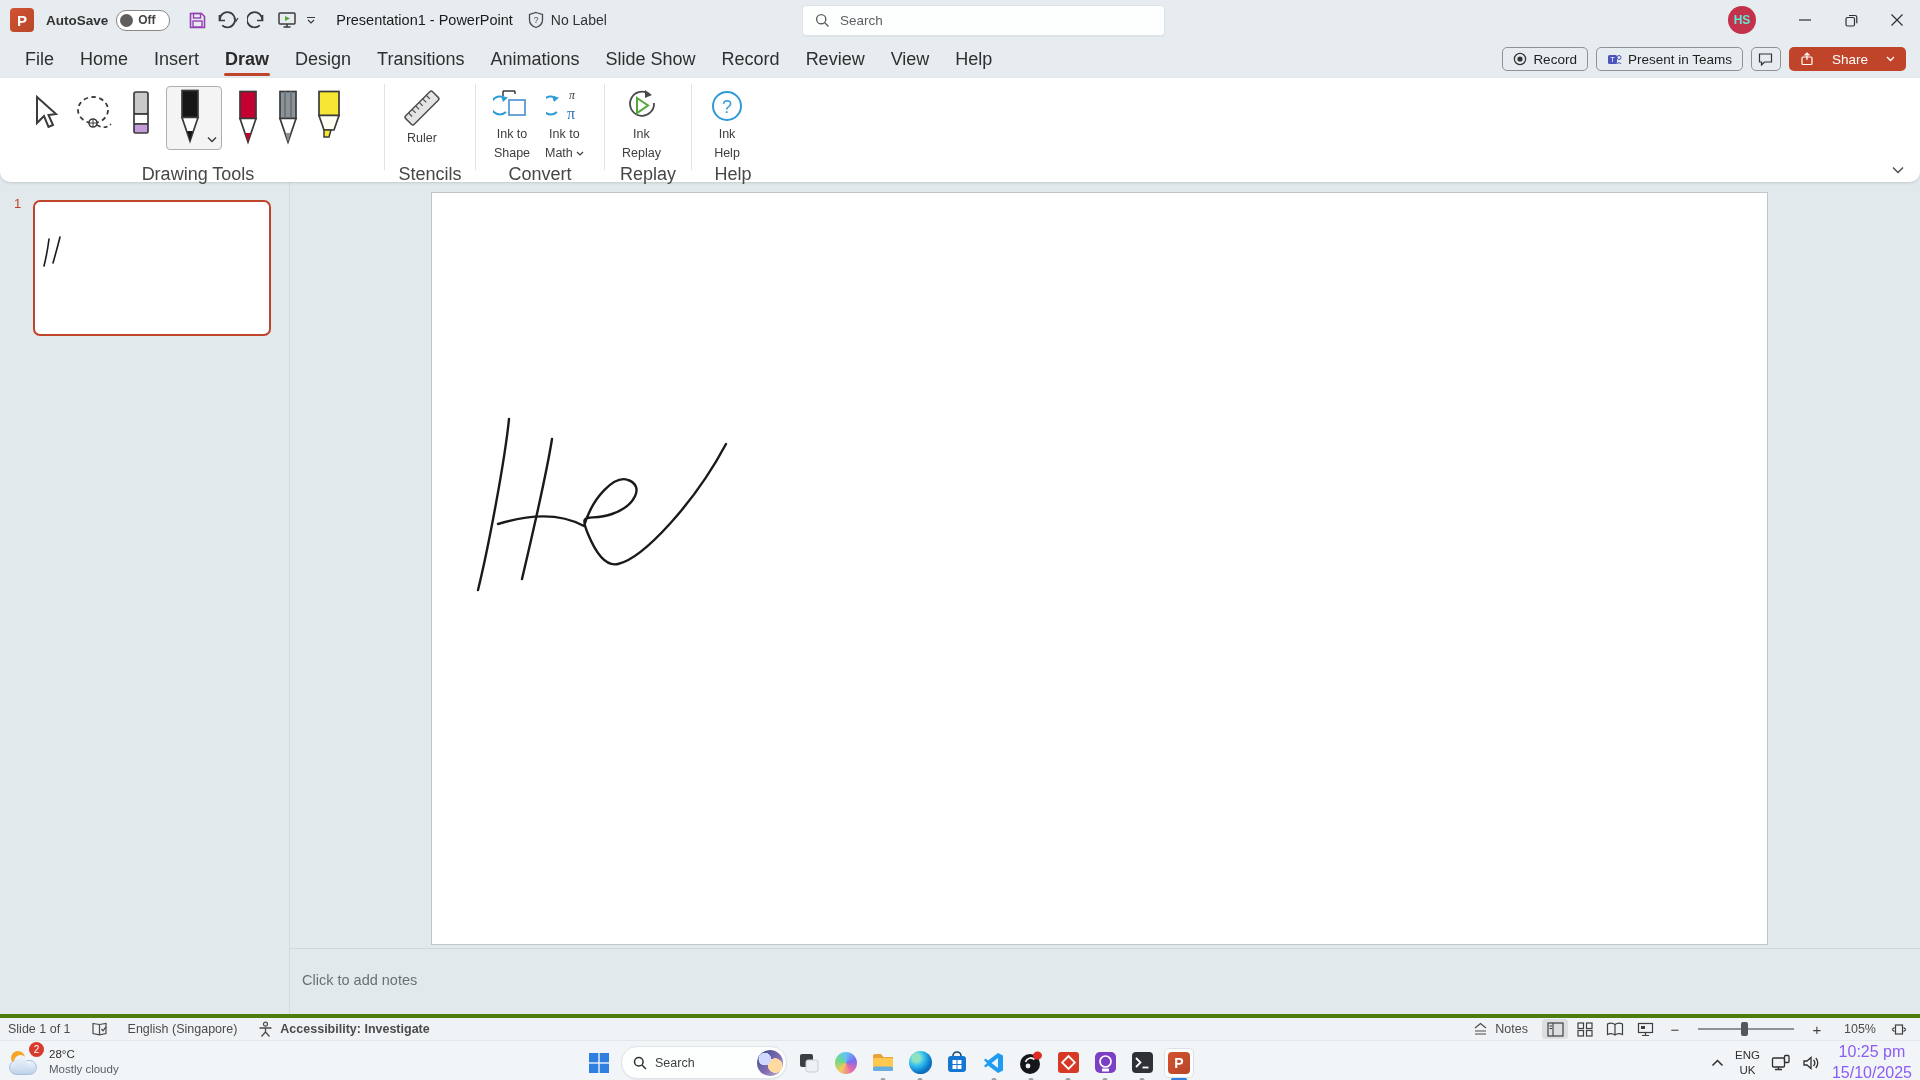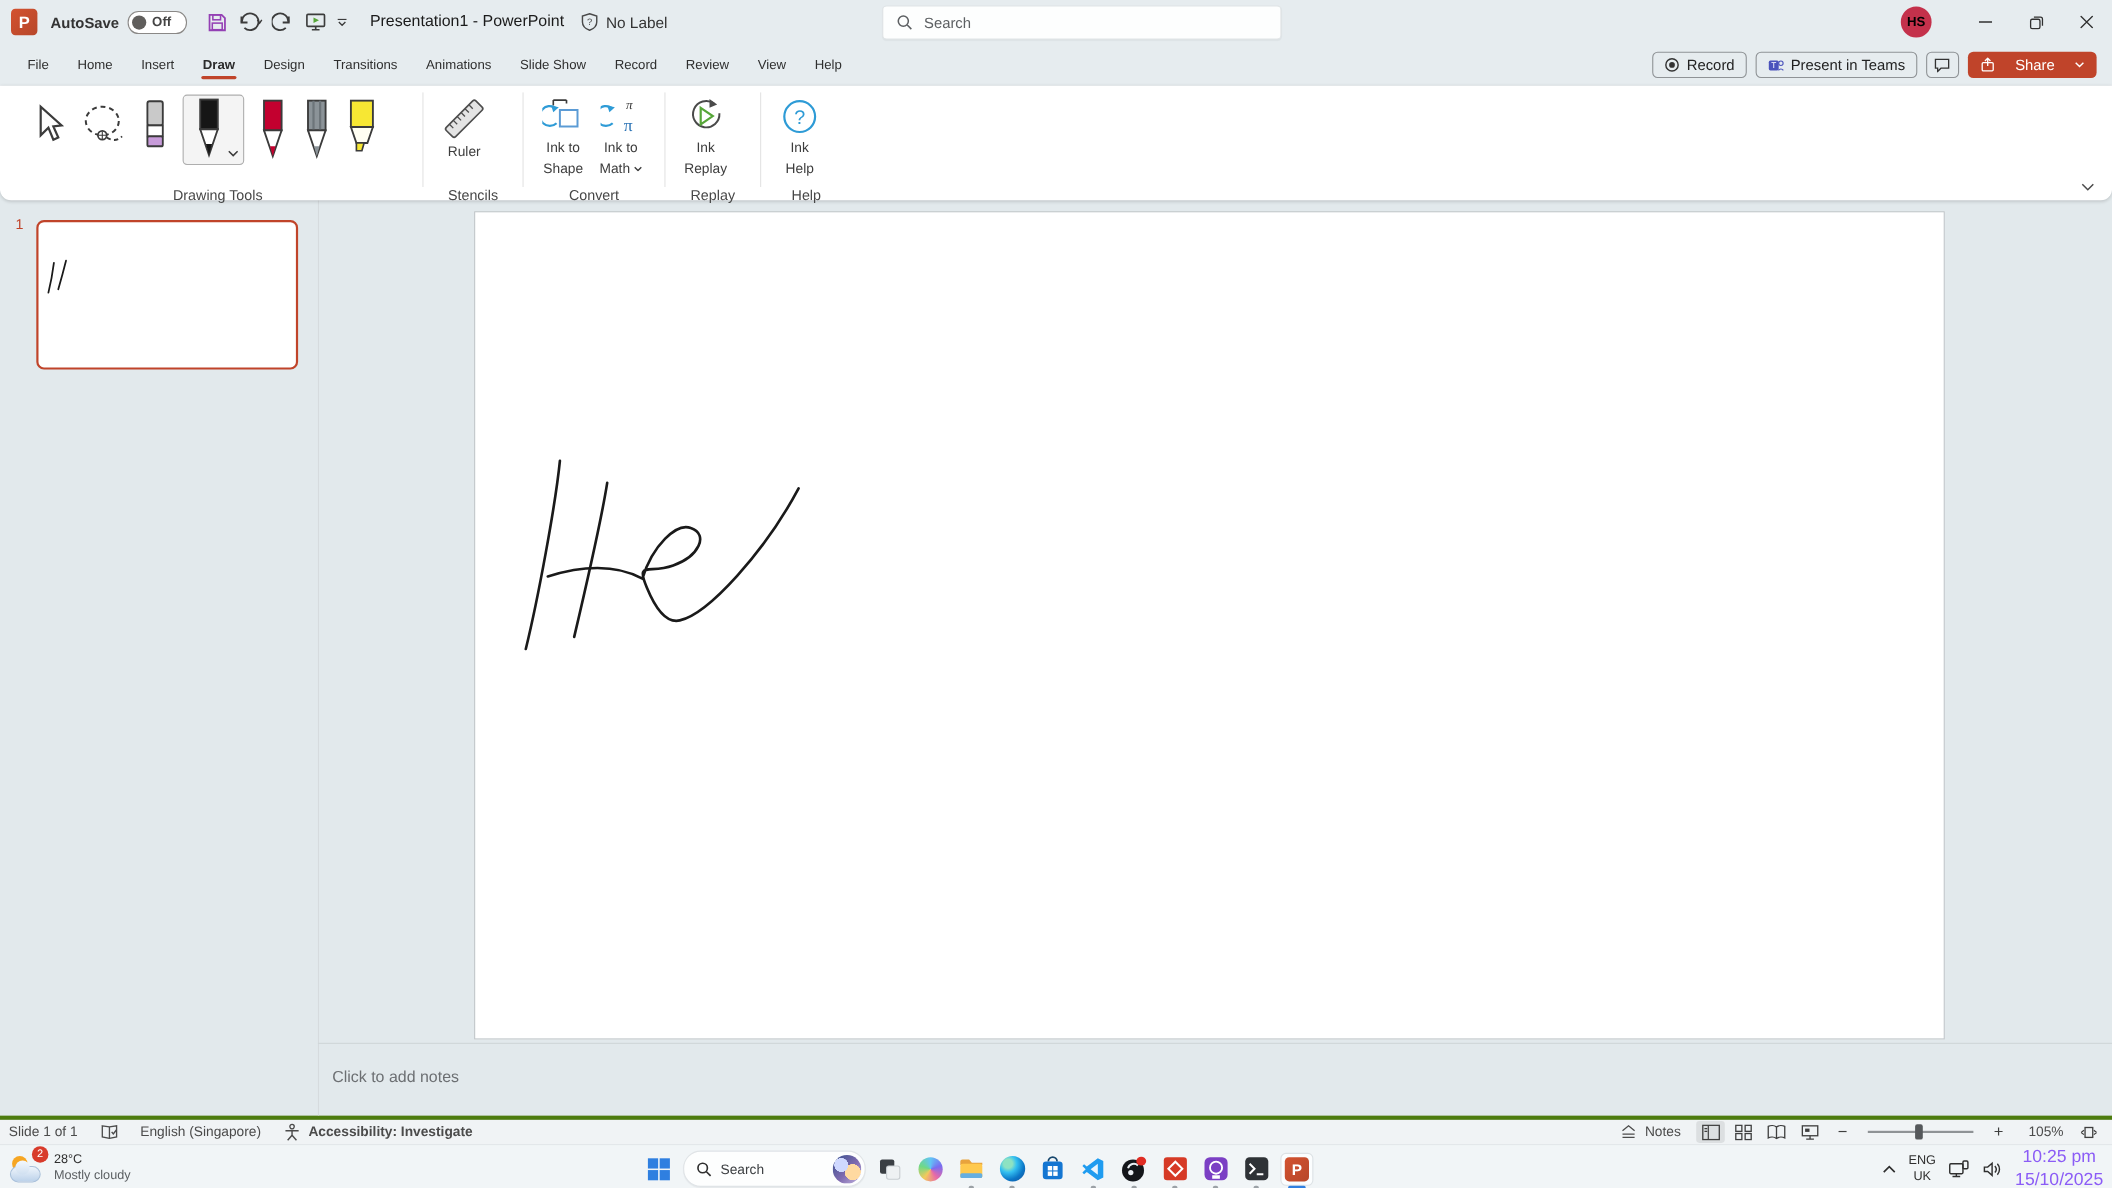--- a/index.html
+++ b/index.html
@@ -20,41 +20,41 @@
   .toggle .knob{width:13px;height:13px;border-radius:50%;background:#605e5c;}
   .toggle .state{font-size:12px;color:#444;}
   .qat-btn{width:26px;height:26px;display:flex;align-items:center;justify-content:center;border-radius:4px;margin:0 2px;}
   .qat-chev{width:14px;display:flex;justify-content:center;}
   .doc-title{font-size:14.5px;color:#1b1b1b;margin:0 14px 0 16px;white-space:nowrap;}
   .sensitivity{display:flex;align-items:center;gap:6px;font-size:14px;color:#333;}
   .tb-search{position:absolute;left:802px;top:5px;width:349px;height:29px;background:#fdfefe;border:1px solid #dfe3e5;
     border-radius:4px;display:flex;align-items:center;padding-left:12px;gap:10px;box-shadow:0 1px 1px rgba(0,0,0,.04);}
   .tb-search .ph{font-size:13.5px;color:#5d6063;}
   .tb-right{margin-left:auto;display:flex;align-items:center;height:100%;}
-  .avatar{width:28px;height:28px;border-radius:50%;background:#c4314b;color:#000000;font-size:12px;font-weight:bold;
+  .avatar{width:28px;height:28px;border-radius:50%;background:#c4314b;color:#5eead4;font-size:12px;font-weight:bold;
     display:flex;align-items:center;justify-content:center;margin-right:26px;}
   .winctl{width:46px;height:40px;display:flex;align-items:center;justify-content:center;color:#333;}
 
   
   .tabrow{height:38px;background:#e6ecef;display:flex;align-items:center;padding:0 10px 0 12px;}
-  .tab{font-size:12px;color:#2f2f2f;padding:8px 13px;position:relative;white-space:nowrap;}
+  .tab{font-size:18px;color:#2f2f2f;padding:8px 13px;position:relative;white-space:nowrap;}
   .tab.sel{font-weight:bold;color:#2b2b2b;}
   .tab.sel::after{content:"";position:absolute;left:12px;right:12px;bottom:2px;height:3px;border-radius:2px;background:#c0442a;}
   .tabrow-right{margin-left:auto;display:flex;align-items:center;gap:8px;padding-right:4px;}
   .pill-btn{display:flex;align-items:center;gap:6px;border:1px solid #8f9396;border-radius:5px;background:transparent;
     font-size:13.5px;color:#222;padding:3px 10px;height:24px;box-sizing:border-box;}
   .icon-btn{border:1px solid #8f9396;border-radius:5px;width:30px;height:24px;display:flex;align-items:center;justify-content:center;box-sizing:border-box;}
   .share-btn{display:flex;align-items:center;gap:18px;background:#c0442a;color:#fff;font-size:13.5px;border-radius:5px;
     padding:3px 11px;height:24px;box-sizing:border-box;}
 
   
   .ribbon{position:relative;height:104px;background:#ffffff;border-radius:0 0 10px 10px;
     box-shadow:0 1px 3px rgba(0,0,0,.14);display:flex;align-items:flex-start;padding:0 0 0 12px;z-index:2;}
   .rgroup{position:relative;height:104px;display:flex;align-items:flex-start;padding:8px 10px 0 10px;}
-  .rgroup-label{position:absolute;bottom:5px;left:0;right:0;text-align:center;font-size:13px;color:#474747;white-space:nowrap;}
+  .rgroup-label{position:absolute;bottom:5px;left:0;right:0;text-align:center;font-size:18px;color:#474747;white-space:nowrap;}
   .rsep{width:1px;height:86px;background:#e3e3e3;margin-top:6px;}
   .tool{display:flex;align-items:flex-start;justify-content:center;padding:4px 5px;border-radius:4px;}
   .penbox{border:1px solid #aeaeae;background:#f4f4f4;border-radius:4px;padding:2px 4px 2px 8px;display:flex;align-items:flex-end;gap:2px;margin:0 6px;}
   .rbtn{display:flex;flex-direction:column;align-items:center;gap:3px;font-size:12.5px;color:#3d3d3d;
     padding:2px 7px;border-radius:4px;text-align:center;line-height:1.25;}
   .rbtn .lbl2{display:flex;align-items:center;gap:3px;}
   .ribbon-collapse{position:absolute;right:16px;bottom:8px;}
 
   
   .main{position:relative;height:832px;background:#e2e9ec;}

